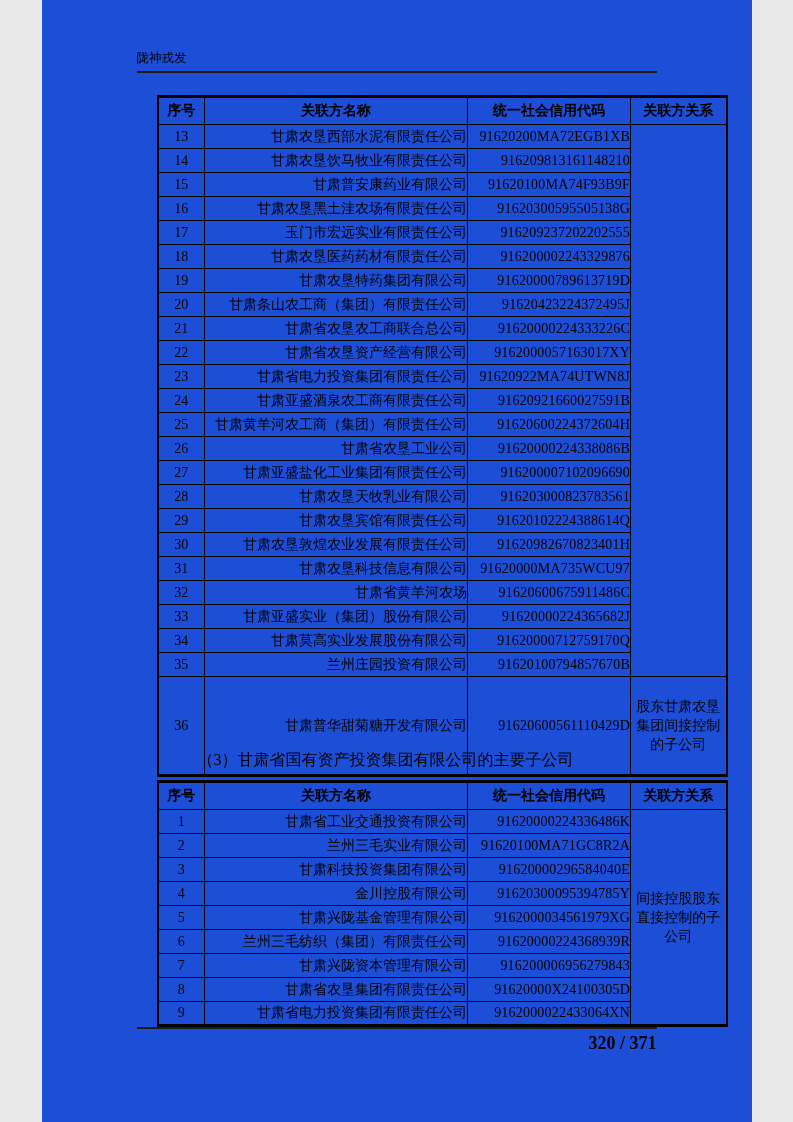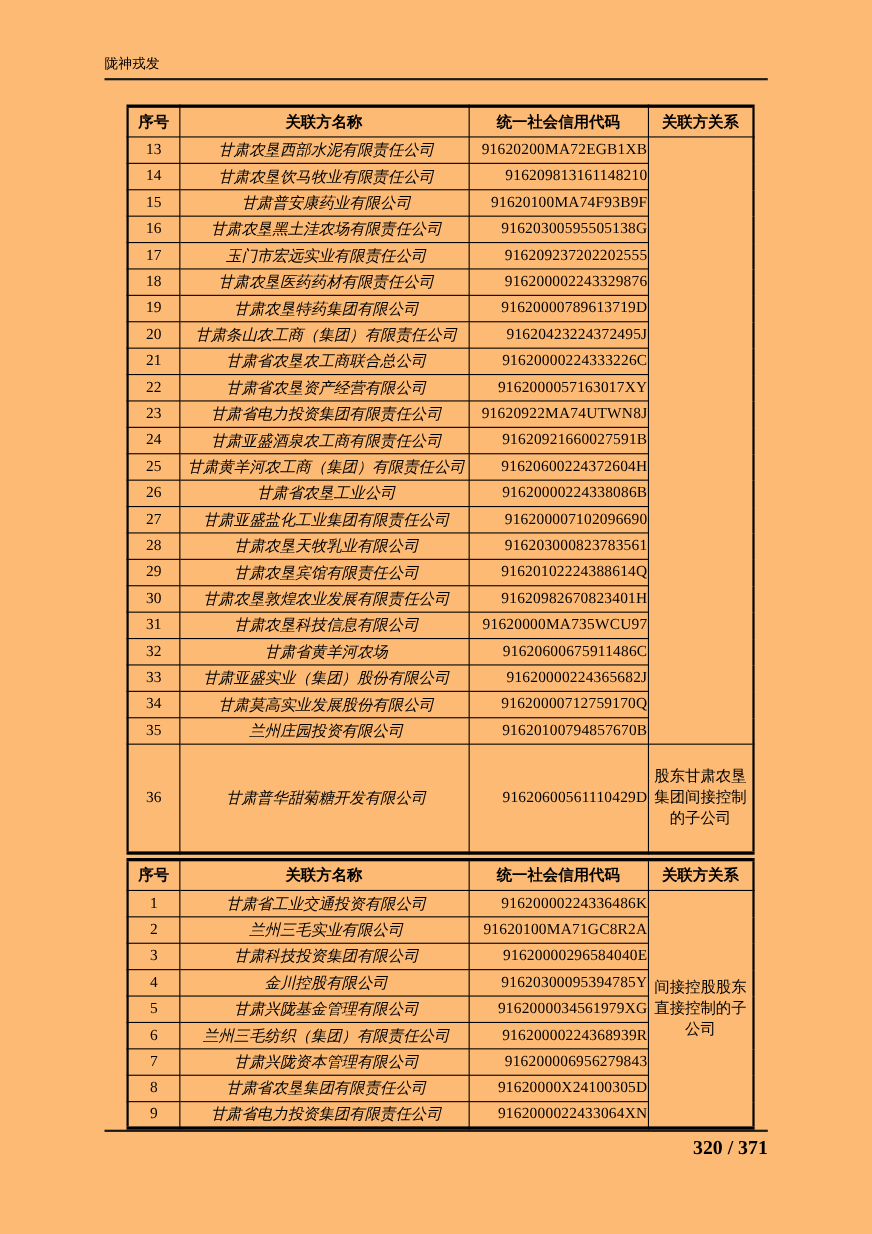--- a/index.html
+++ b/index.html
@@ -1,23 +1,23 @@
 <!DOCTYPE html>
 <html><head>
 <meta charset="utf-8">
 <style>
   * { margin: 0; padding: 0; box-sizing: border-box; }
   html, body { background: #e8e8e8; }
   body { font-family: "Liberation Serif", "DejaVu Serif", serif; color: #000; }
 
   .page {
     position: relative;
-    width: 793px;
+    width: 710px;
     height: 1122px;
-    background: #fdba74;
+    background: #1d4ed8;
     margin: 0 auto;
     overflow: hidden;
   }
 
   .doc-header {
     position: absolute;
     left: 95px;
     right: 95px;
     top: 50px;
     display: flex;
@@ -49,21 +49,21 @@
     overflow: hidden;
   }
   table.doc-table th {
     height: 28px;
     font-weight: bold;
     text-align: center;
     border-bottom: 1.5px solid #000;
   }
   table.doc-table td { height: 24px; }
   .td-no   { text-align: center; }
-  .td-name { text-align: center; padding-left: 4px; font-style: italic; }
+  .td-name { text-align: right; padding-left: 4px; }
   .td-code { text-align: right; letter-spacing: 0.2px; }
   .td-rel  {
     text-align: center;
     vertical-align: middle;
     font-size: 13.5px;
     line-height: 19px;
     padding: 20px 5px;
   }
   tr.tall-row td { height: 70px; }
 
@@ -235,20 +235,21 @@
           <tr class="tall-row">
             <td class="td-no">36</td>
             <td class="td-name">甘肃普华甜菊糖开发有限公司</td>
             <td class="td-code">91620600561110429D</td>
             <td class="td-rel" rowspan="1">股东甘肃农垦集团间接控制的子公司</td>
           </tr>
         </tbody>
     </table>
   </div>
 
+  <div class="section-title">（3）甘肃省国有资产投资集团有限公司的主要子公司</div>
 
   <div class="tbl-wrap2">
     <table class="doc-table">
       <colgroup>
         <col style="width:47px">
         <col style="width:263px">
         <col style="width:163px">
         <col style="width:96px">
       </colgroup>
       <thead>

